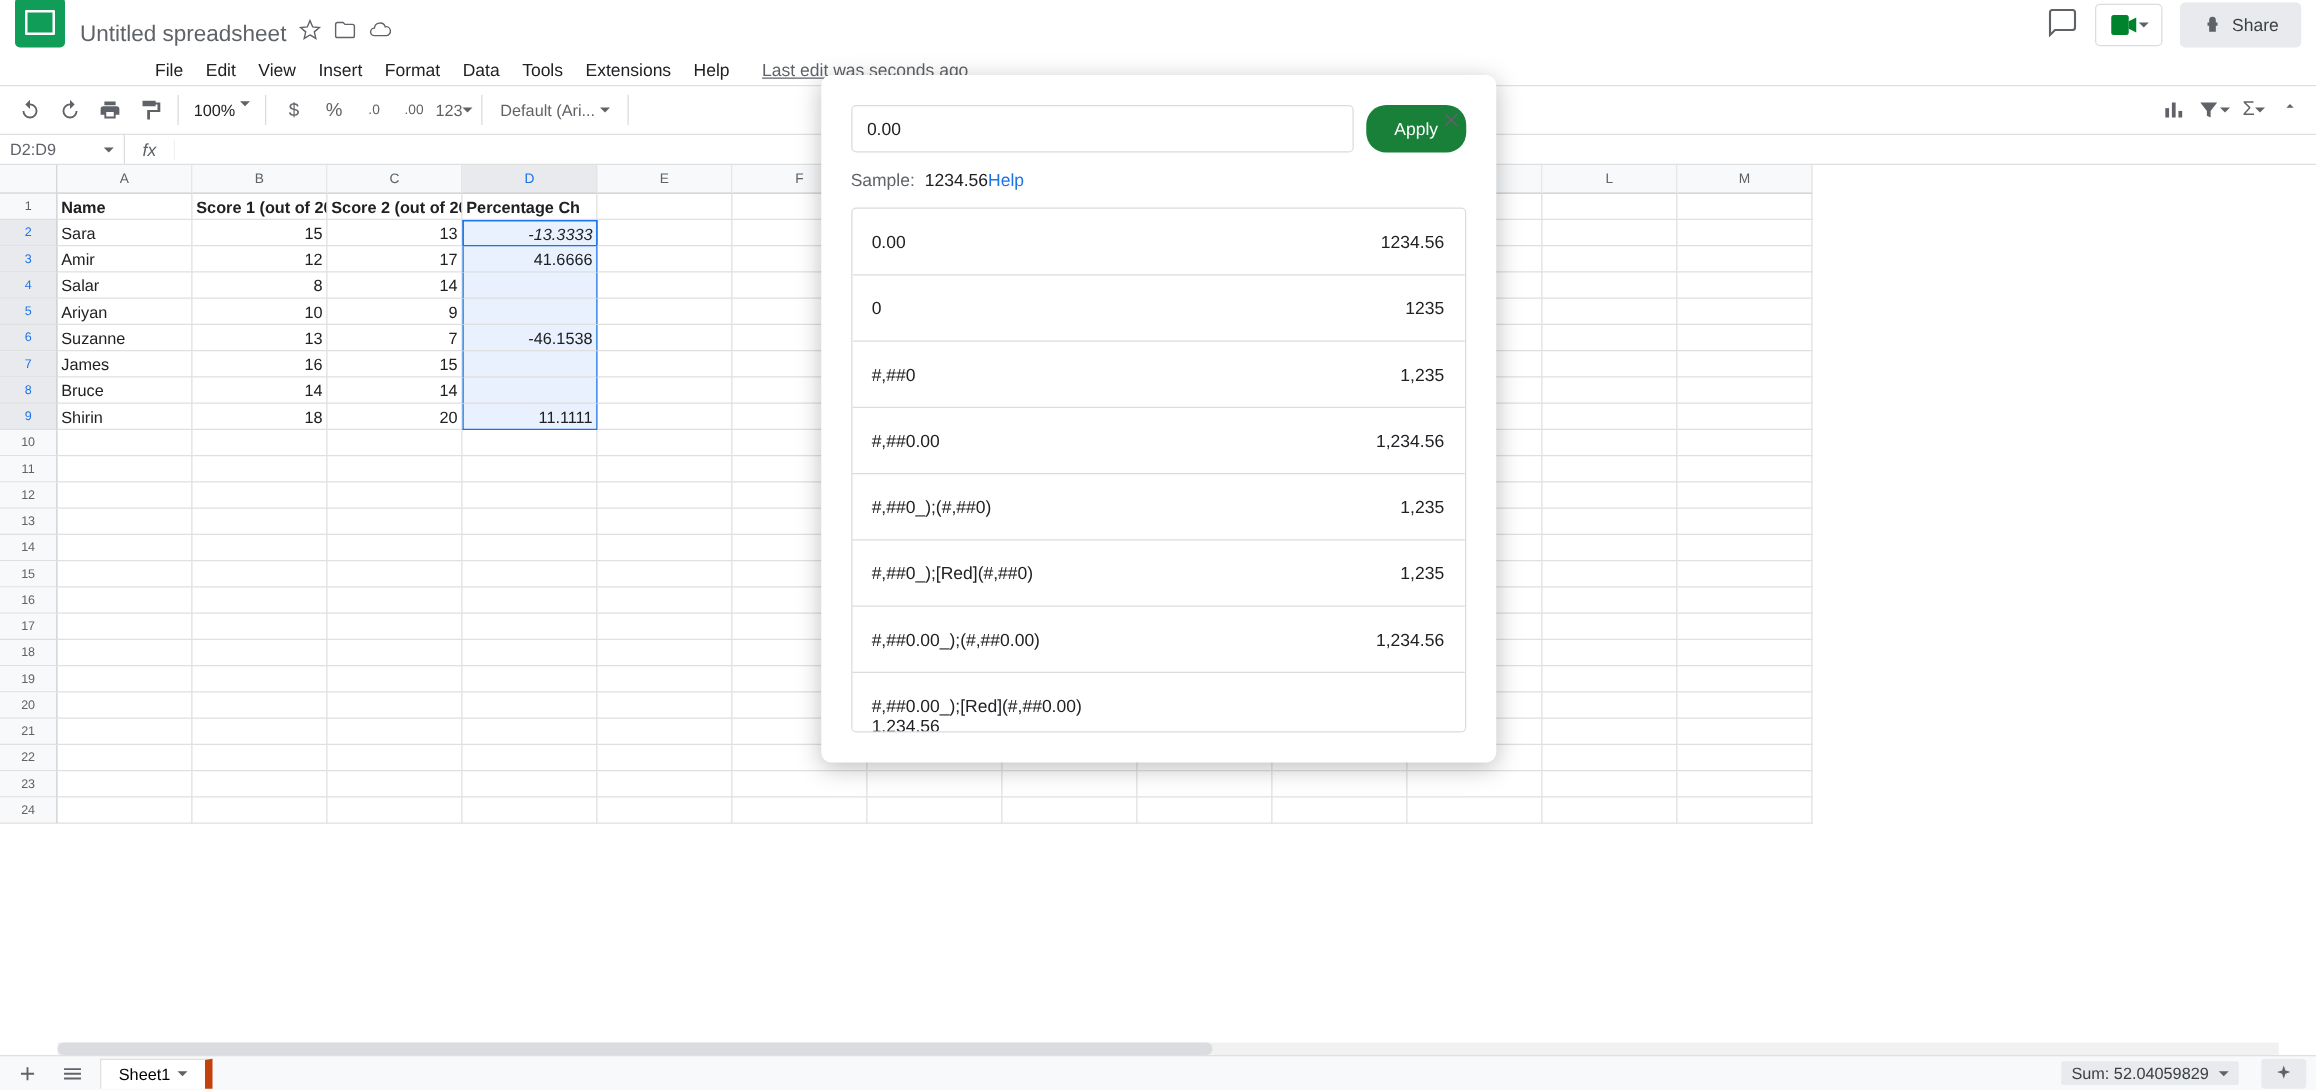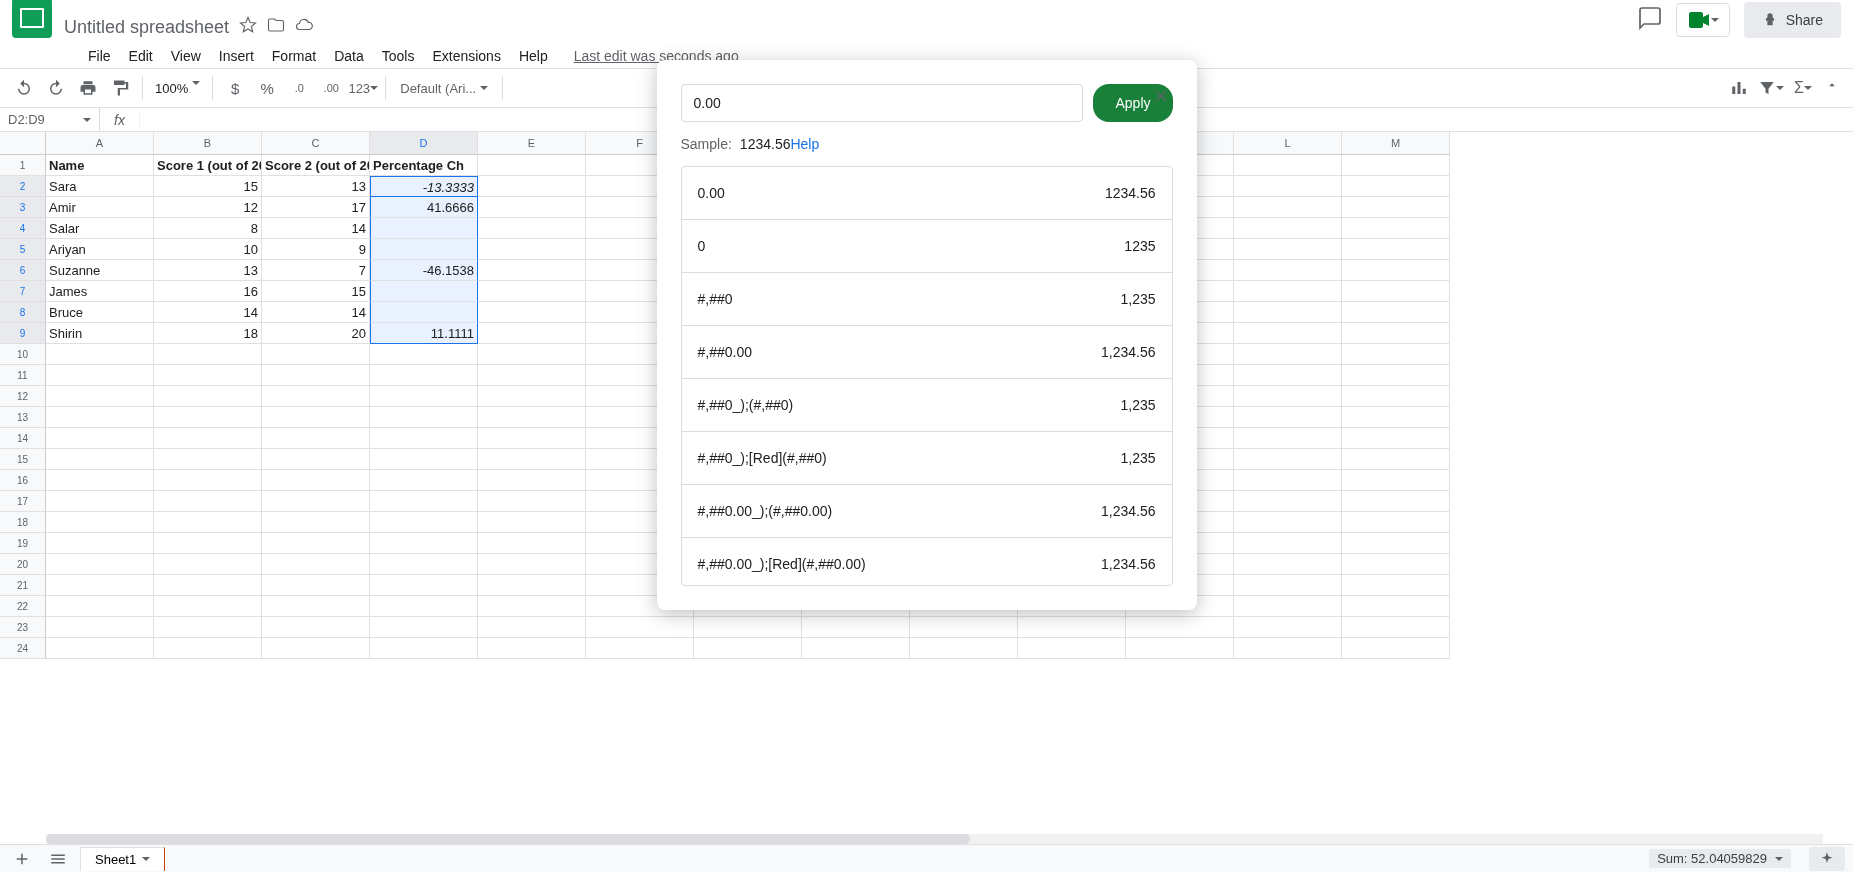--- a/index.html
+++ b/index.html
@@ -13,21 +13,21 @@
 .title-icons { display: flex; gap: 10px; color: #5f6368; }
 .title-icons svg { width: 18px; height: 18px; fill: #5f6368; }
 .title-right { margin-left: auto; display: flex; align-items: center; gap: 14px; }
 .comment-btn svg { width: 24px; height: 24px; fill: #5f6368; }
 .meet-btn { display: flex; align-items: center; padding: 6px 10px; border-radius: 4px; background: #fff; border: 1px solid #dadce0; }
 .meet-btn svg { width: 24px; height: 20px; fill: #00832d; }
 .share-btn { display: flex; align-items: center; gap: 8px; background: #e8eaed; padding: 10px 18px; border-radius: 4px; color: #3c4043; font-size: 14px; font-weight: 500; }
 .share-btn svg { width: 16px; height: 16px; fill: #5f6368; }
 
 
-.menu-bar { display: flex; align-items: center; padding: 0 22px; height: 24px; gap: 2px; }
+.menu-bar { display: flex; align-items: center; padding: 0 12px; height: 24px; gap: 2px; margin-left: 46px; }
 .menu-bar-left { display: flex; gap: 2px; margin-left: 58px; }
 .menu-item { padding: 2px 8px; font-size: 14px; color: #202124; cursor: pointer; }
 .last-edit { margin-left: 16px; font-size: 14px; color: #5f6368; text-decoration: underline; }
 
 
 .toolbar { display: flex; align-items: center; padding: 4px 10px; height: 40px; border-top: 1px solid #e0e0e0; border-bottom: 1px solid #e0e0e0; gap: 4px; }
 .toolbar-btn { width: 28px; height: 28px; display: flex; align-items: center; justify-content: center; border-radius: 2px; cursor: pointer; }
 .toolbar-btn svg { width: 18px; height: 18px; fill: #5f6368; }
 .toolbar-sep { width: 1px; height: 24px; background: #dadce0; margin: 0 4px; }
 .zoom-select { display: flex; align-items: flex-start; gap: 4px; font-size: 13px; color: #202124; padding: 2px 4px; }
@@ -58,40 +58,40 @@
 .col-header.sel, .row-header.sel { background: #e8eaed; color: #1a73e8; }
 .sel-border-top { border-top: 1px solid #1a73e8 !important; }
 .sel-border-left { border-left: 1px solid #1a73e8 !important; }
 .sel-border-right { border-right: 1px solid #1a73e8 !important; }
 .sel-border-bottom { border-bottom: 1px solid #1a73e8 !important; }
 .active-cell { outline: 1px solid #1a73e8; outline-offset: -1px; font-style: italic; }
 
 
 .sheet-tabs { display: flex; align-items: center; height: 28px; border-top: 1px solid #e0e0e0; background: #f8f9fa; padding: 0 8px; gap: 8px; }
 .sheet-add, .sheet-list { width: 28px; height: 28px; display: flex; align-items: center; justify-content: center; cursor: pointer; }
-.sheet-tab { background: #fff; padding: 4px 14px; border-top: 1px solid #e0e0e0; border-left: 1px solid #e0e0e0; border-right: 1px solid #c2410c; font-size: 13px; display: flex; align-items: center; gap: 6px; }
+.sheet-tab { background: #fff; padding: 4px 14px; border-top: 1px solid #e0e0e0; border-left: 1px solid #e0e0e0; border-right: 6px solid #c2410c; font-size: 13px; display: flex; align-items: center; gap: 6px; }
 .sheet-status { margin-left: auto; display: flex; align-items: center; gap: 8px; font-size: 13px; color: #3c4043; padding: 2px 8px; background: #e8eaed; border-radius: 2px; }
 .explore-btn { width: 36px; height: 24px; background: #e8eaed; border-radius: 3px; display: flex; align-items: center; justify-content: center; margin-left: 10px; }
 
 
 .modal-overlay { position: fixed; inset: 0; display: flex; align-items: flex-start; justify-content: center; padding-top: 60px; z-index: 100; }
 .modal { width: 540px; background: #fff; border-radius: 8px; box-shadow: 0 4px 20px rgba(0,0,0,0.25); padding: 24px; position: relative; }
 .modal-title { font-size: 22px; color: #202124; margin-bottom: 20px; }
 .modal-close { position: absolute; top: 24px; right: 24px; width: 24px; height: 24px; cursor: pointer; display: flex; align-items: center; justify-content: center; }
 .modal-close svg { width: 18px; height: 18px; fill: #5f6368; }
 .modal-input-row { display: flex; gap: 10px; margin-bottom: 14px; }
 .modal-input { flex: 1; border: 1px solid #dadce0; border-radius: 4px; padding: 10px 12px; font-size: 14px; color: #202124; }
 .apply-btn { background: #188038; color: #fff; border: none; border-radius: 16px; padding: 10px 22px; font-size: 14px; font-weight: 500; cursor: pointer; }
 .modal-sample-row { display: flex; margin-bottom: 14px; font-size: 14px; }
 .sample-label { color: #5f6368; }
 .sample-val { color: #202124; margin-left: 8px; }
 .help-link { color: #1a73e8; cursor: pointer; }
 .format-list { border: 1px solid #dadce0; border-radius: 4px; max-height: 420px; overflow-y: auto; }
 .format-row { display: flex; justify-content: space-between; padding: 18px 16px; border-bottom: 1px solid #dadce0; cursor: pointer; font-size: 14px; }
-.format-row:last-child { border-bottom: none; }
+.format-row:last-child { border-bottom: none; flex-direction: column; }
 .format-code { color: #202124; }
 .format-ex { color: #202124; }
 
 
 .format-list::-webkit-scrollbar { width: 10px; }
 .format-list::-webkit-scrollbar-thumb { background: #dadce0; border-radius: 5px; }
 
 
 .hscroll { position: absolute; bottom: 0; left: 46px; right: 30px; height: 10px; background: #f1f1f1; }
 .hscroll-thumb { position: absolute; left: 0; width: 52%; height: 100%; background: #dadce0; border-radius: 5px; }

